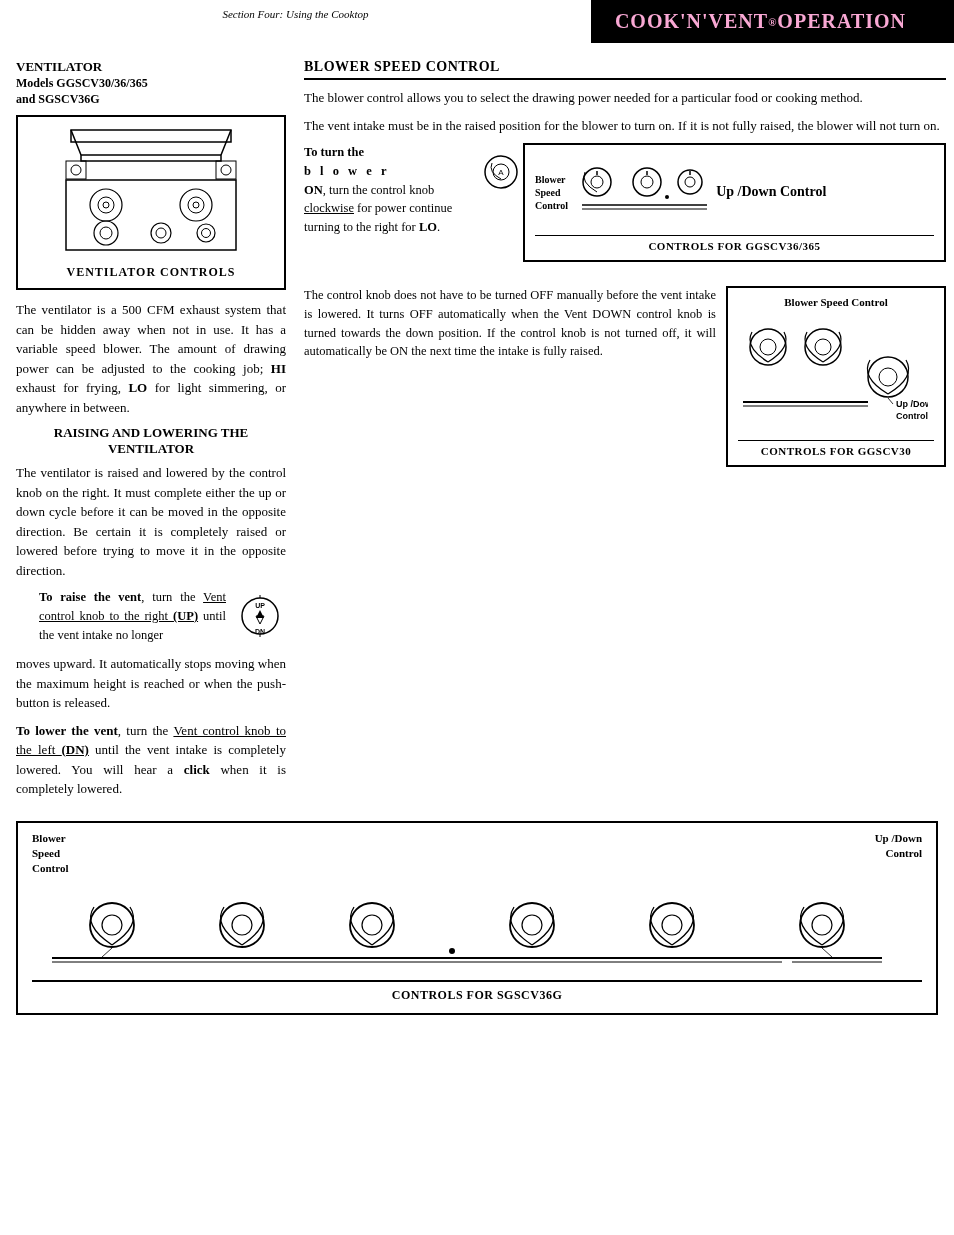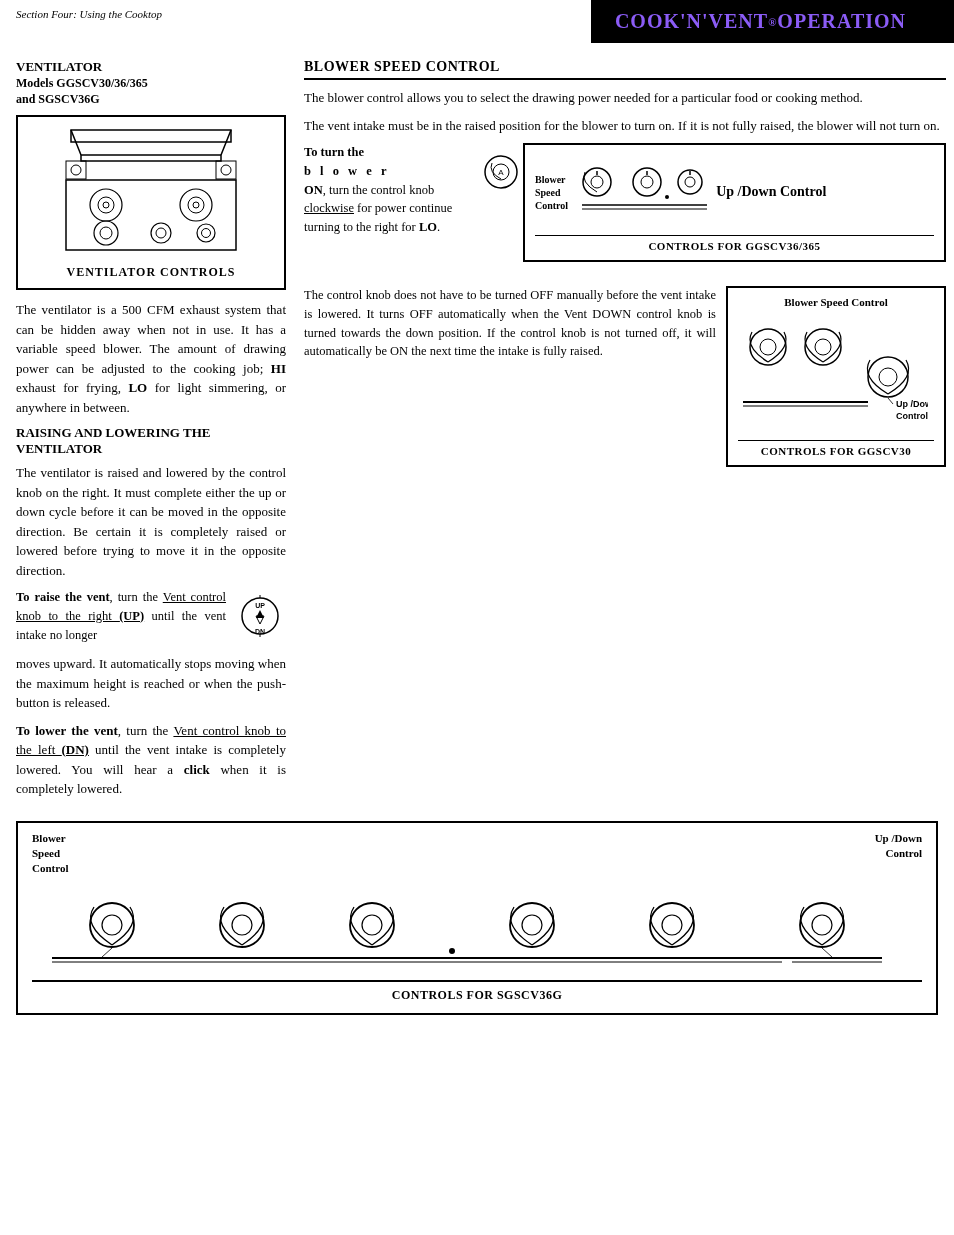--- a/index.html
+++ b/index.html
@@ -18,30 +18,31 @@
       padding: 0;
       position: relative;
     }
 
     
     .header {
       display: flex;
       align-items: stretch;
       border-bottom: none;
       margin-bottom: 6px;
+      text-align: center;
     }
     .header-left {
       font-size: 11px;
       font-style: italic;
       padding: 8px 16px;
       flex: 1;
     }
     .header-right {
       background: #000;
-      color: #8b5cf6;
+      color: #f9a8d4;
       font-size: 20px;
       font-weight: bold;
       padding: 10px 24px;
       letter-spacing: 1px;
       display: flex;
       align-items: center;
     }
     .header-right sup {
       font-size: 11px;
     }
@@ -151,20 +152,21 @@
       align-items: flex-start;
       margin-bottom: 6px;
     }
 
     
     .raise-section {
       display: flex;
       align-items: flex-start;
       gap: 8px;
       margin-bottom: 8px;
+      margin-left: 23px;
     }
     .raise-text {
       font-size: 12.5px;
       line-height: 1.5;
       flex: 1;
       text-align: justify;
     }
 
   </style>
 </head>
@@ -231,21 +233,21 @@
             <circle cx="175" cy="45" r="5" fill="none" stroke="#000" stroke-width="1"></circle>
           </svg>
         </div>
         <div class="label">VENTILATOR CONTROLS</div>
       </div>
 
       <p>
         <span>The ventilator is a 500 CFM exhaust system that can be hidden away when not in use. It has a variable speed blower. The amount of drawing power can be adjusted to the cooking job; <strong>HI</strong> exhaust for frying, <strong>LO</strong> for light simmering, or anywhere in between.</span>
       </p>
 
-      <div style="margin-bottom:6px;">
+      <div style="margin-bottom:6px;text-align:center;">
         <strong><span>RAISING AND LOWERING THE VENTILATOR</span></strong>
       </div>
 
       <p>
         <span>The ventilator is raised and lowered by the control knob on the right. It must complete either the up or down cycle before it can be moved in the opposite direction. Be certain it is completely raised or lowered before trying to move it in the opposite direction.</span>
       </p>
 
       <div class="raise-section">
         <div class="raise-text">
           <strong>To raise the vent</strong>, turn the <span class="underline">Vent control knob to the right <strong>(UP)</strong></span> until the vent intake no longer

